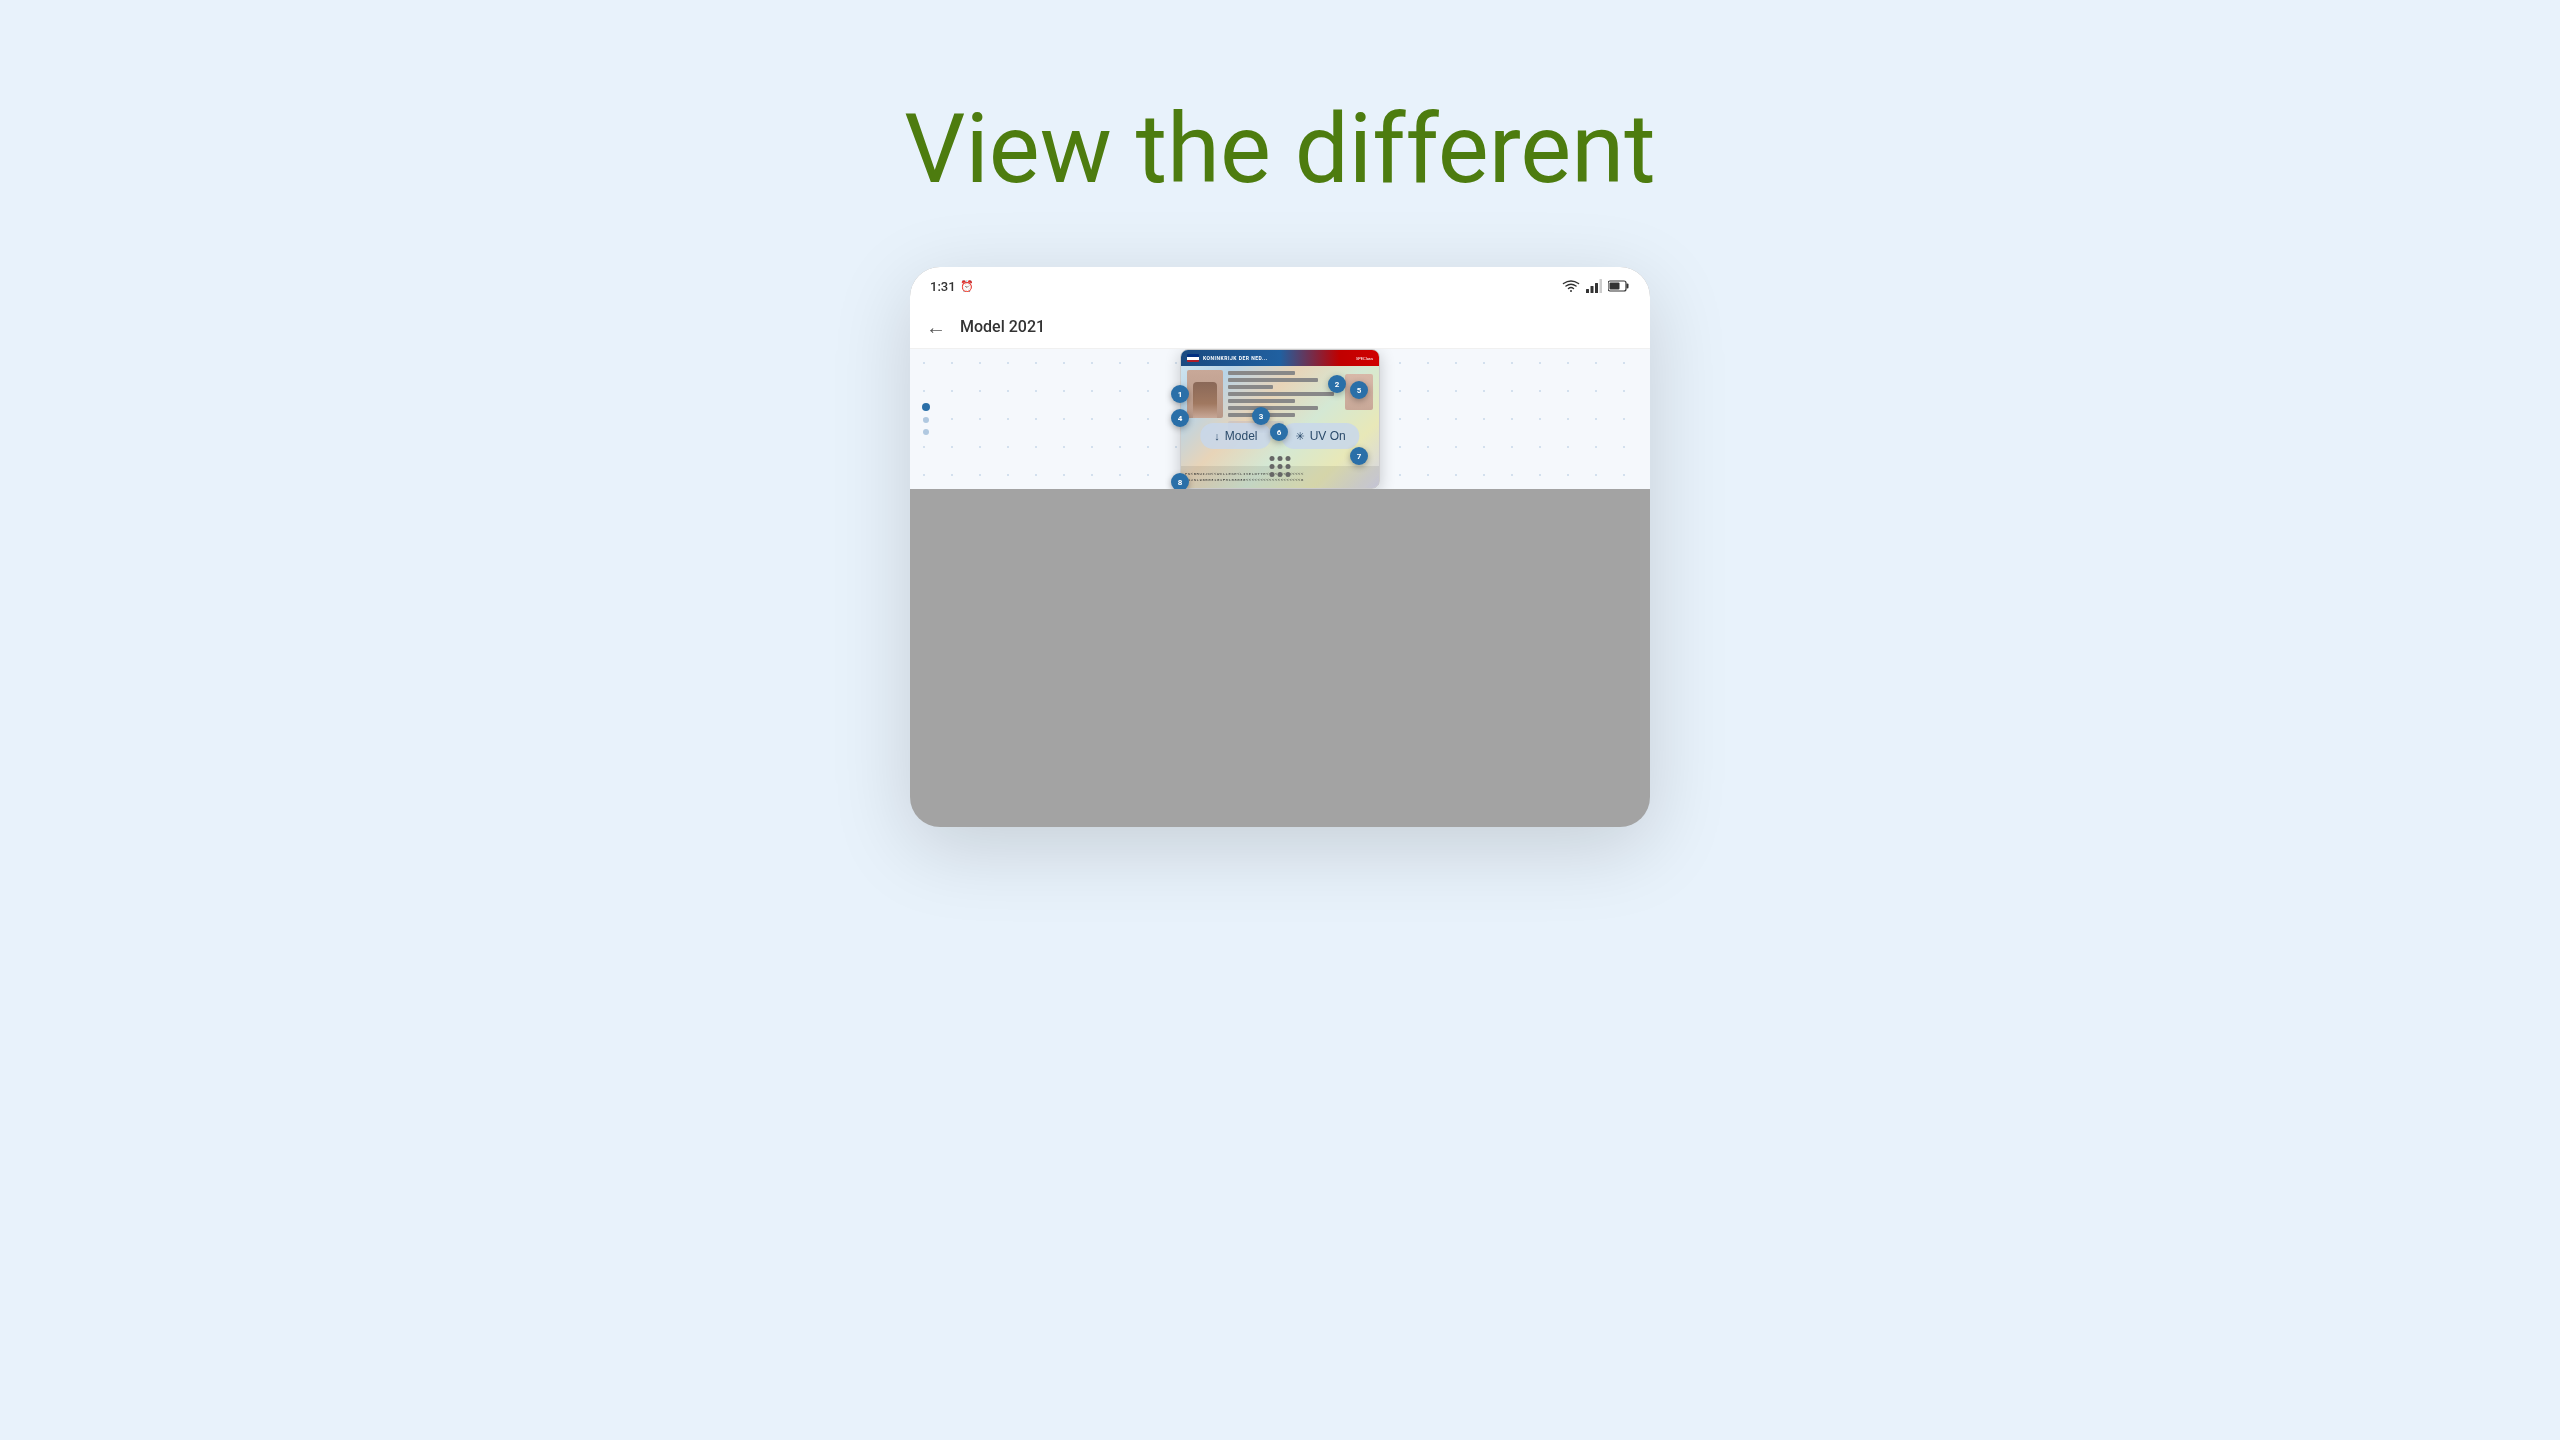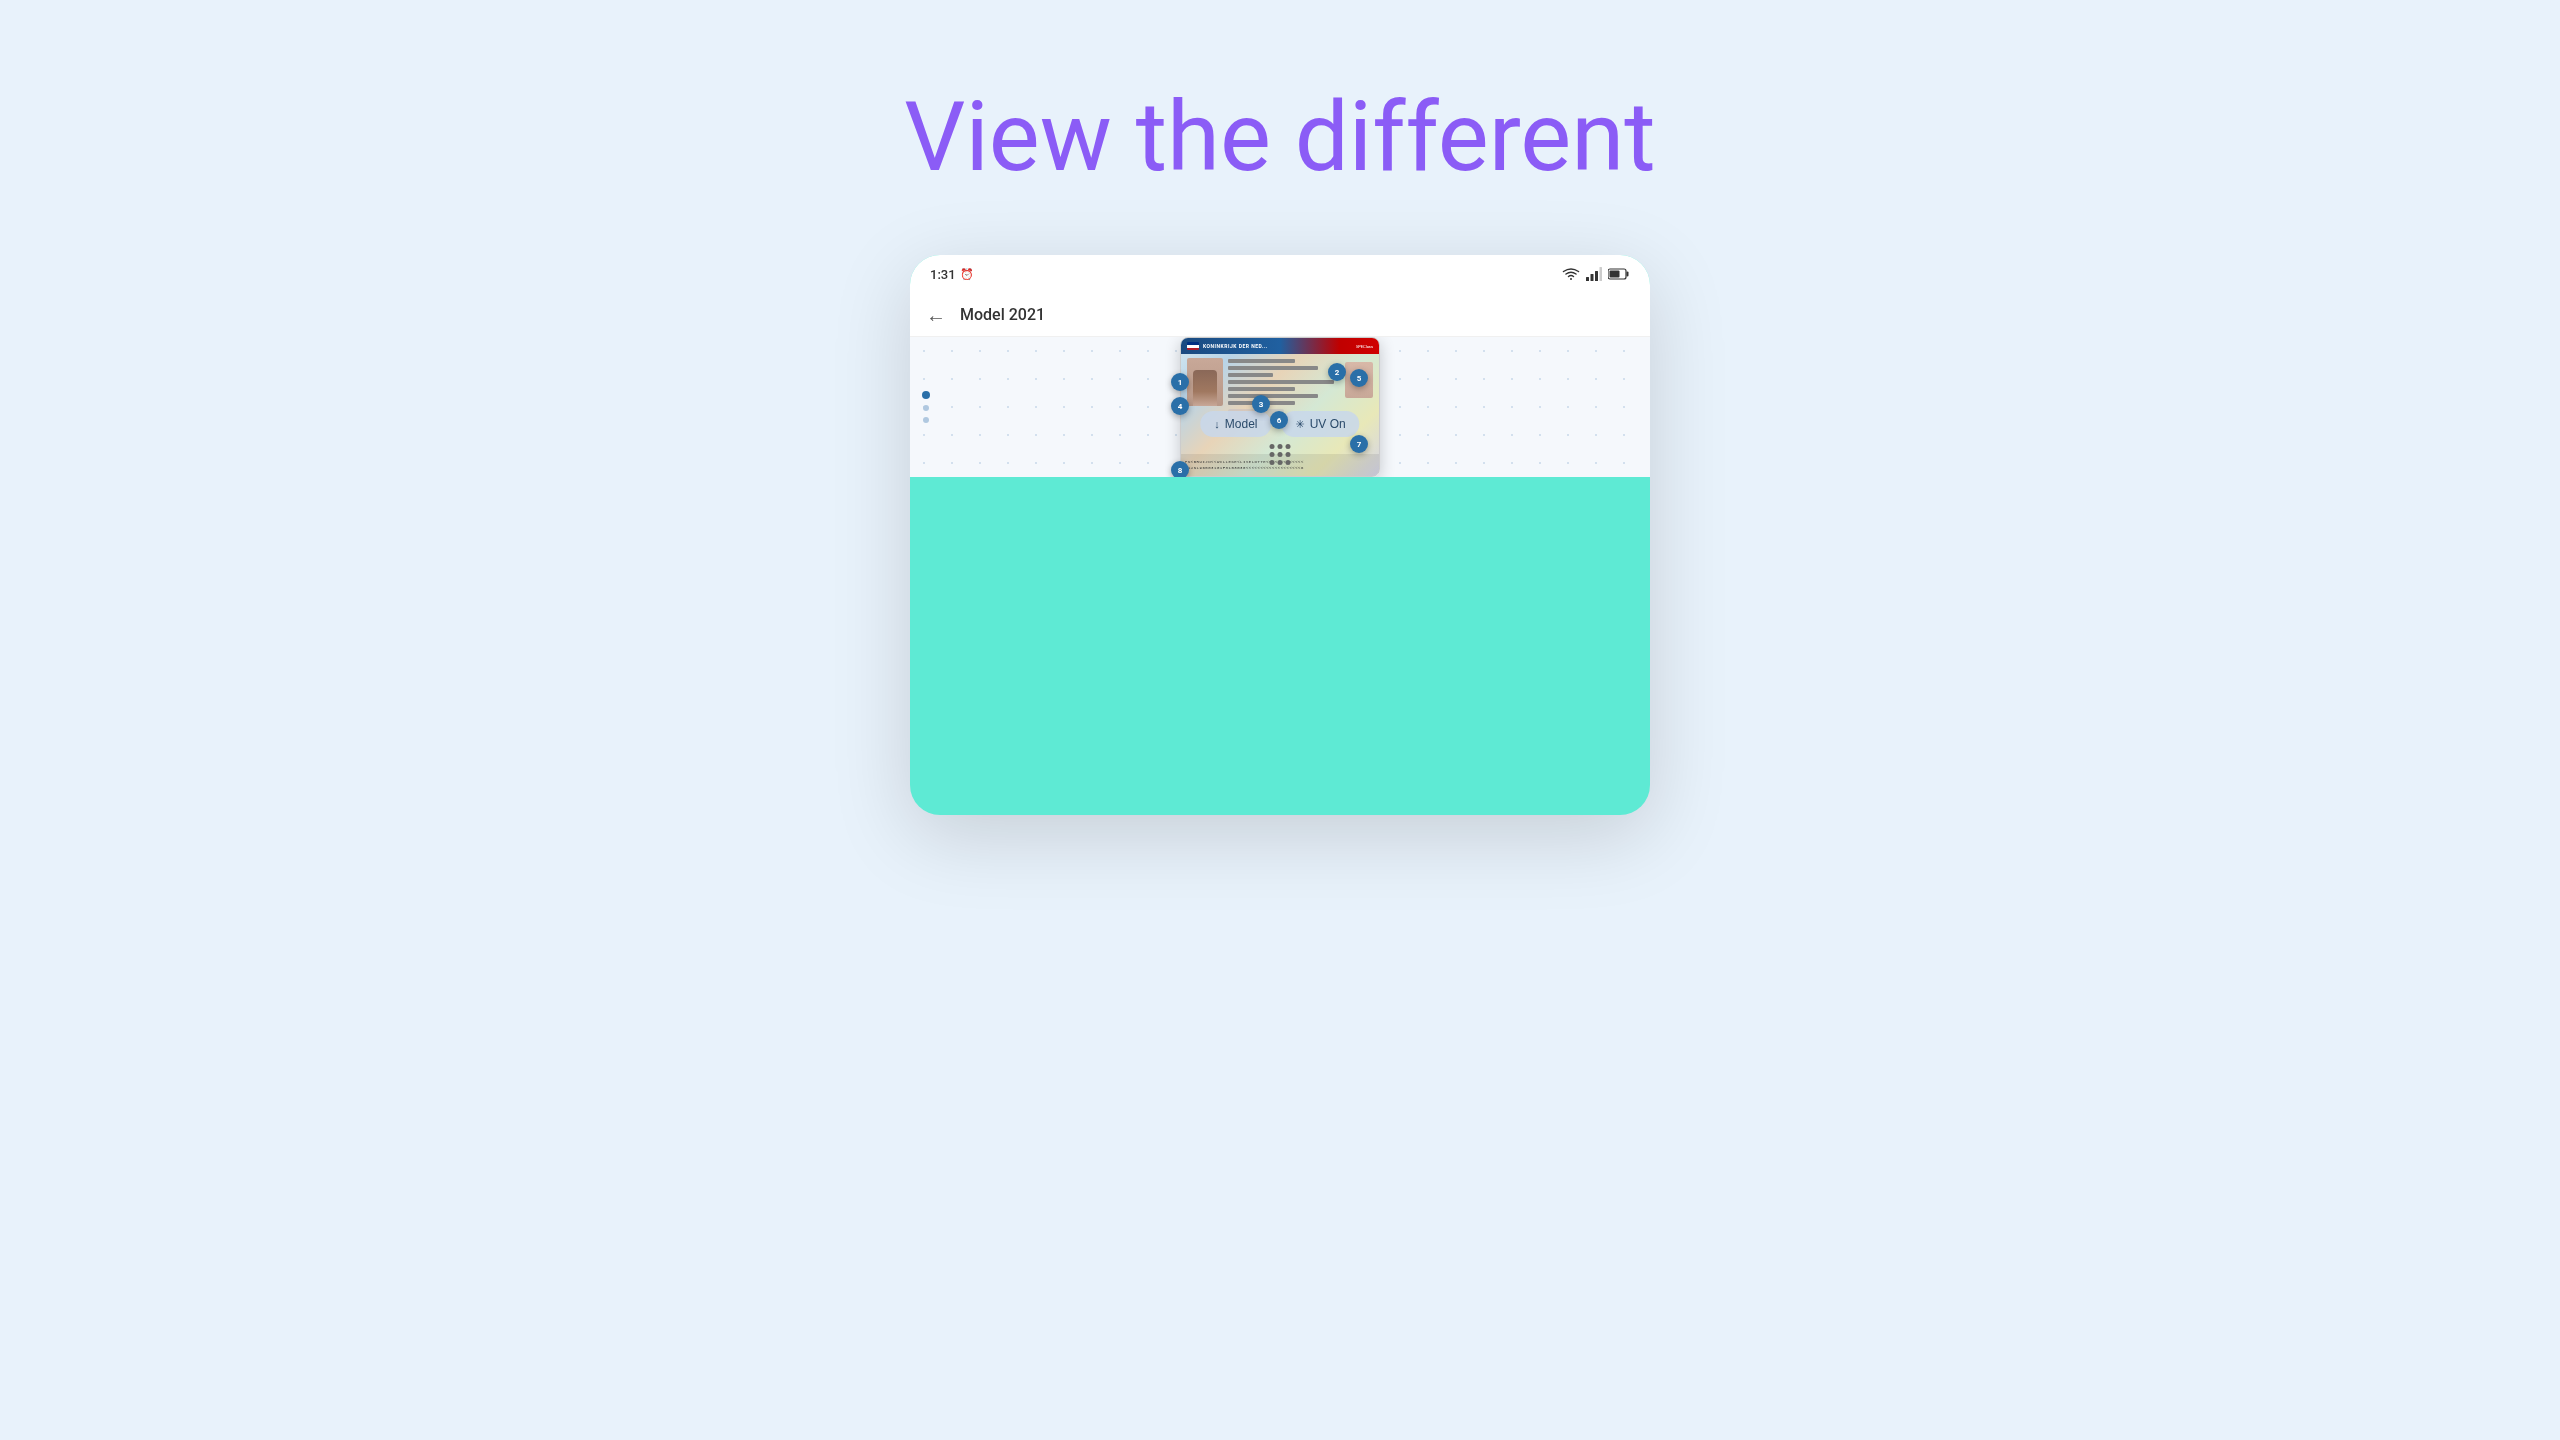--- a/index.html
+++ b/index.html
@@ -18,37 +18,38 @@
 
     .header-section {
       margin-top: 80px;
       text-align: center;
       margin-bottom: 60px;
     }
 
     .title-light {
       font-size: 96px;
       font-weight: 400;
-      color: #8b5cf6;
+      color: #4d7c0f;
       line-height: 1.2;
+      margin-top: 12px;
     }
 
     .title-bold {
       font-size: 96px;
       font-weight: 800;
       color: #1a5080;
       line-height: 1.2;
       display: block;
     }
 
     
     .device-frame {
       width: 740px;
       height: 560px;
-      background: #5eead4;
+      background: #a3a3a3;
       border-radius: 30px;
       box-shadow: 0 20px 80px rgba(0,0,0,0.15);
       overflow: hidden;
       position: relative;
     }
 
     
     .status-bar {
       display: flex;
       justify-content: space-between;

